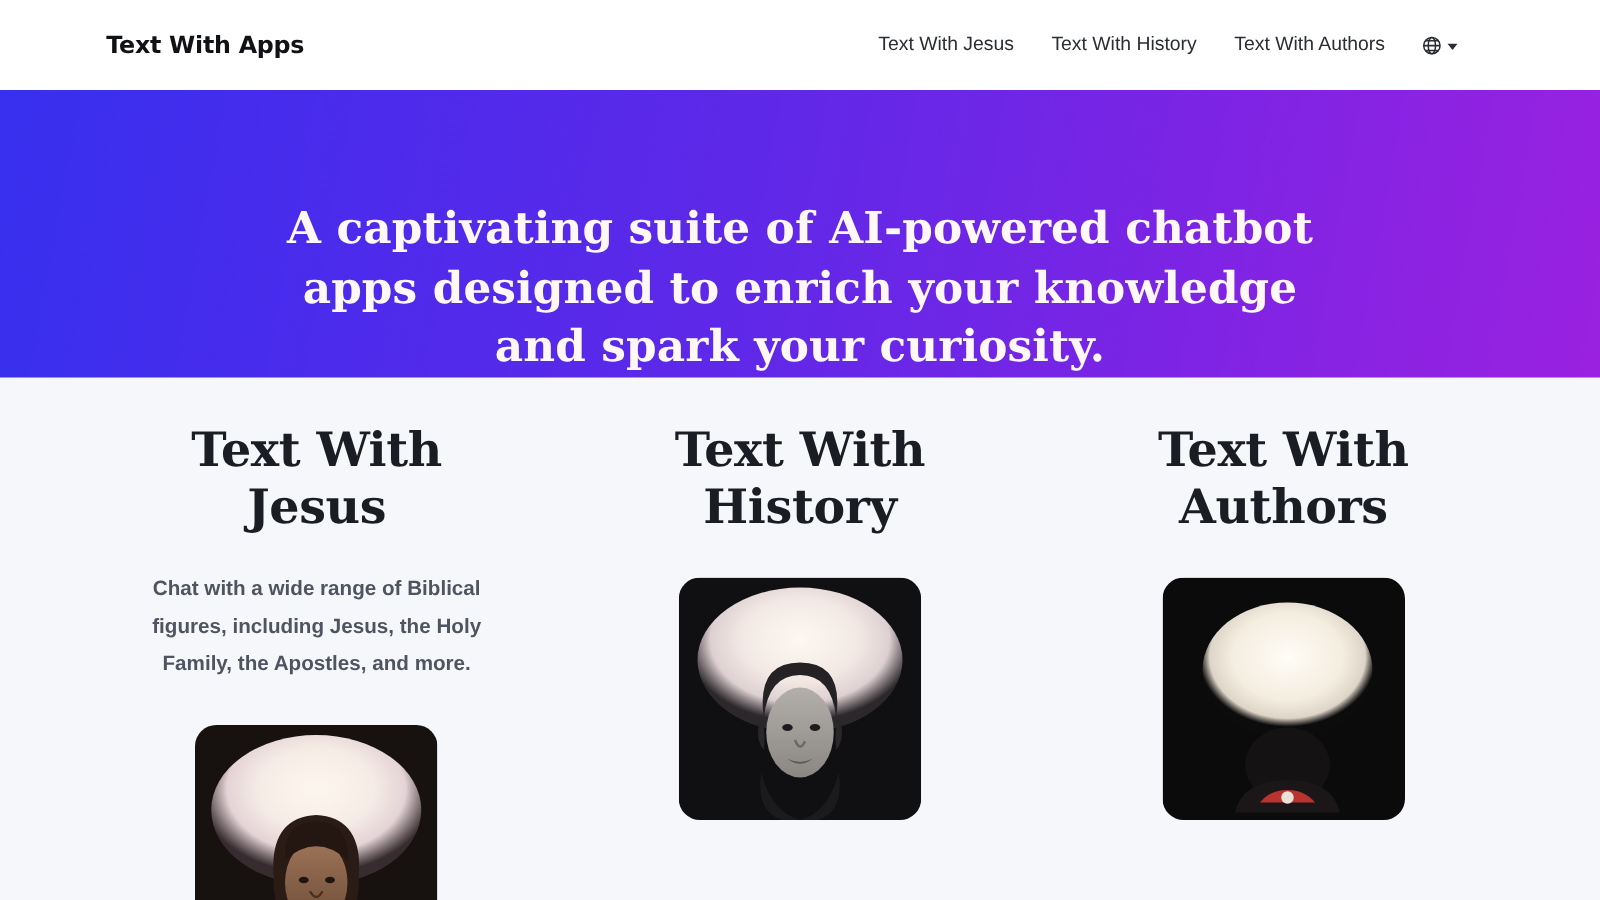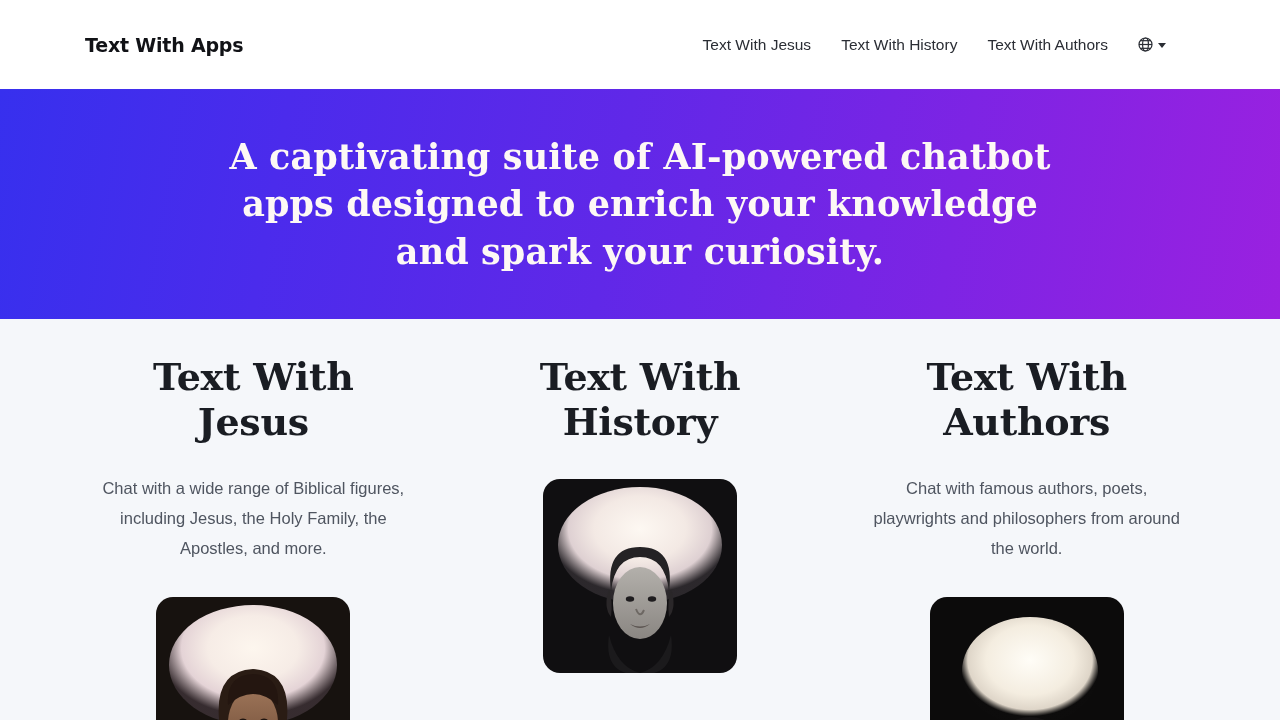--- a/index.html
+++ b/index.html
@@ -11,21 +11,21 @@
   }
 
   body {
     background: #f5f7fa;
     font-family: "Liberation Sans", sans-serif;
     -webkit-font-smoothing: antialiased;
   }
 
   
   .navbar {
-    height: 89px;
+    height: 72px;
     background: #ffffff;
     display: flex;
     align-items: center;
     padding: 0 0 0 85px;
     position: relative;
     z-index: 5;
   }
 
   .brand {
     font-family: "DejaVu Sans", sans-serif;
@@ -77,21 +77,21 @@
     border-right: 4.5px solid transparent;
     border-top: 5px solid #2a2d34;
     margin-top: 2px;
   }
 
   
   .hero {
     height: 230px;
     background: linear-gradient(100deg, #3730ee 0%, #4b2bec 22%, #6028e8 48%, #7d24e4 74%, #9a21e0 100%);
     display: flex;
-    align-items: center;
+    align-items: flex-end;
     justify-content: center;
   }
 
   .hero-title {
     font-family: "DejaVu Serif", "Liberation Serif", serif;
     font-size: 35px;
     font-weight: 700;
     color: #fdf8f5;
     text-align: center;
     line-height: 1.36;
@@ -121,21 +121,21 @@
     color: #1a1d23;
     text-align: center;
     line-height: 1.18;
     letter-spacing: -0.3px;
     max-width: 270px;
   }
 
   .card-desc {
     font-family: "Liberation Sans", sans-serif;
     font-size: 16.5px;
-    font-weight: 400;
+    font-weight: 700;
     color: #4f5560;
     text-align: center;
     line-height: 1.82;
     margin-top: 28px;
     max-width: 318px;
   }
 
   .card-image {
     margin-top: 34px;
     width: 194px;
@@ -238,21 +238,20 @@
         <ellipse cx="109" cy="120" rx="4.2" ry="2.8" fill="#1e1c1e"></ellipse>
         <path d="M93 130 q4 10 8 1" stroke="#6d6863" stroke-width="2" fill="none"></path>
         <path d="M87 145 q10 5 20 0 q-10 8 -20 0z" fill="#5c5551"></path>
         <path d="M66 156 q8 32 31 38 q23 -6 31 -38 q6 40 -31 40 q-37 0 -31 -40z" fill="#1b1a1c"></path>
       </svg>
     </div>
   </div>
 
   <div class="card">
     <h2 class="card-title">Text With Authors</h2>
-    <p class="card-desc">Chat with famous authors, poets, playwrights and philosophers from around the world.</p>
     <div class="card-image">
       <svg viewBox="0 0 194 194" preserveAspectRatio="xMidYMid slice">
         <defs>
           <radialGradient id="halo3" cx="50%" cy="40%" r="52%">
             <stop offset="0%" stop-color="#fffdf7"></stop>
             <stop offset="62%" stop-color="#f4ede0"></stop>
             <stop offset="88%" stop-color="#ded5c8"></stop>
             <stop offset="100%" stop-color="#0d0c0c" stop-opacity="0.85"></stop>
           </radialGradient>
         </defs>

